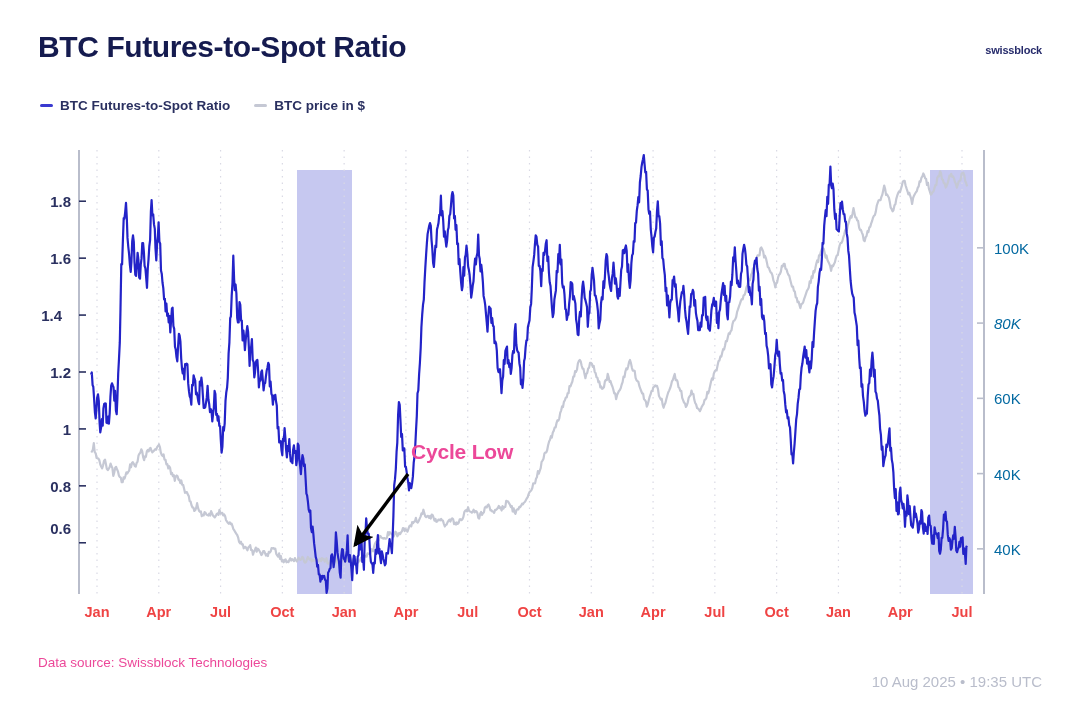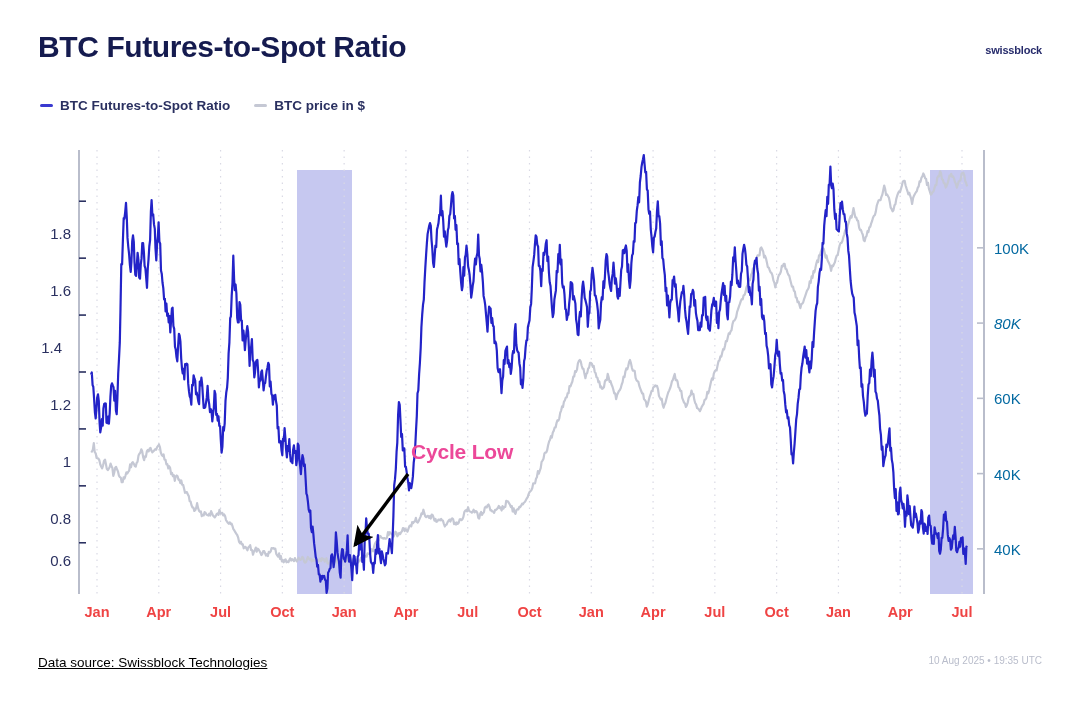--- a/index.html
+++ b/index.html
@@ -31,23 +31,22 @@
   .lg-dash{width:13px;height:3px;border-radius:2px;display:block;}
   .lg-label{font-size:13.5px;font-weight:bold;color:#2a3060;white-space:nowrap;}
 
   
   .plot{position:absolute;left:79px;top:150px;width:905px;height:444px;}
   .plot-svg{position:absolute;left:0;top:0;width:905px;height:444px;overflow:visible;}
 
   
   .ytick-left{
     position:absolute;text-align:right;width:44px;
-    font-size:15px;color:#2a3060;font-weight:normal;
+    font-size:15px;color:#2a3060;font-weight:bold;
     transform:translateY(-50%);
-    margin-top:32px;
   }
   .ytick-right{
     position:absolute;
     font-size:15px;color:#0369a1;
     transform:translateY(-50%);white-space:nowrap;
   }
   .xtick{
     position:absolute;top:604px;
     font-size:14.5px;font-weight:bold;color:#ef4444;
     transform:translateX(-50%);white-space:nowrap;
@@ -56,25 +55,25 @@
   
   .annot-label{
     position:absolute;left:411px;top:440px;
     font-size:21px;font-weight:bold;color:#ec4899;
     white-space:nowrap;letter-spacing:-0.2px;
   }
 
   
   .footer-left{
     position:absolute;left:38px;top:655px;
-    font-size:13.5px;color:#000000;text-decoration:underline;
+    font-size:13.5px;color:#ec4899;
   }
   .footer-right{
-    position:absolute;right:38px;top:655px;
-    font-size:10px;color:#b9bdcb;
+    position:absolute;right:38px;top:673px;
+    font-size:15px;color:#b9bdcb;
   }
 </style>
 </head>
 <body>
 
 <div class="page">
 
   <div class="title">BTC Futures-to-Spot Ratio</div>
   <div class="brand">swissblock</div>
 

